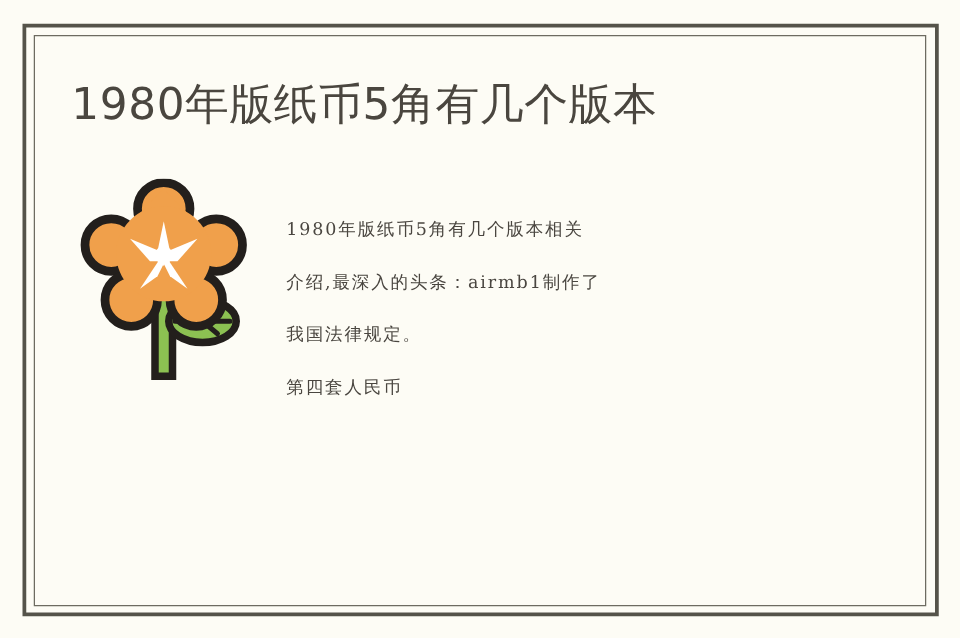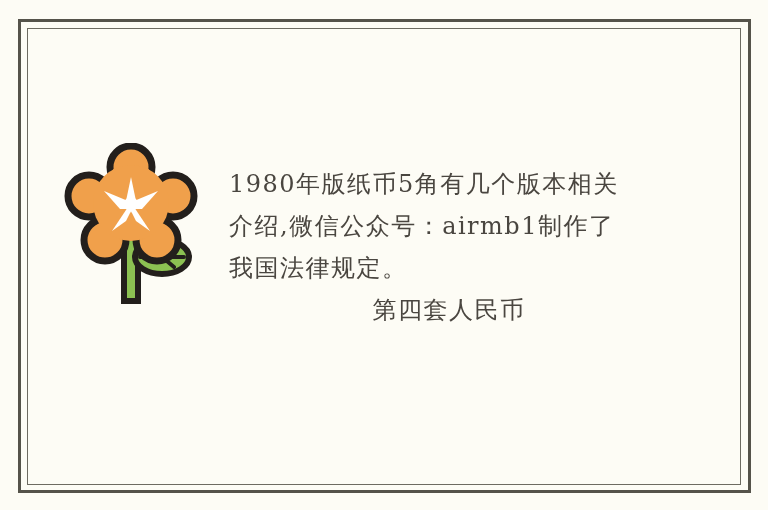--- a/index.html
+++ b/index.html
@@ -71,34 +71,33 @@
     height: 165px;
   }
 
   
   .body-copy {
     position: absolute;
     left: 229px;
     top: 163px;
     width: 440px;
     font-family: "DejaVu Serif", "Liberation Serif", serif;
-    font-size: 24px;
+    font-size: 14px;
     color: #4a4640;
     letter-spacing: 1.5px;
   }
   .para-intro .line {
     line-height: 42px;
     white-space: nowrap;
   }
 
   
   .overlap-wrap {
     position: relative;
     height: 130px;
-    text-align: center;
   }
   .overlap-wrap .line {
     line-height: 42px;
     white-space: nowrap;
   }
   .para-a {
     position: absolute;
     left: 0;
     top: 0;
     width: 440px;
@@ -111,20 +110,21 @@
   }
 </style>
 </head>
 <body>
 
 <div class="card">
 
   <div class="frame-outer"></div>
   <div class="frame-inner"></div>
 
+  <div class="title">1980年版纸币5角有几个版本</div>
 
   <div class="flower">
     <svg viewBox="0 0 140 165" xmlns="http://www.w3.org/2000/svg">
 
       <rect x="62" y="88" width="14" height="70" fill="#8cc152" stroke="#231f1c" stroke-width="6"></rect>
 
       <ellipse cx="100" cy="114" rx="27" ry="17" fill="#8cc152" stroke="#231f1c" stroke-width="6"></ellipse>
       <path d="M78 114 L122 114 M100 114 L112 104 M100 114 L112 124" stroke="#231f1c" stroke-width="4" fill="none" stroke-linecap="round"></path>
 
       <g fill="#f0a04b" stroke="#231f1c" stroke-width="7" stroke-linejoin="round">
@@ -146,21 +146,21 @@
         <path d="M88 88 L72 64 L66 62 L74 78 Z"></path>
         <circle cx="69" cy="61" r="7"></circle>
       </g>
     </svg>
   </div>
 
   <div class="body-copy">
 
     <div class="para-intro">
       <div class="line">1980年版纸币5角有几个版本相关</div>
-      <div class="line">介绍,微信公众号：airmb1制作了</div>
+      <div class="line">介绍,最深入的头条：airmb1制作了</div>
       <div class="line">我国法律规定。</div>
     </div>
 
     <div class="overlap-wrap">
       <div class="para-a">
         <div class="line">第四套人民币</div>
       </div>
     </div>
 
   </div>

